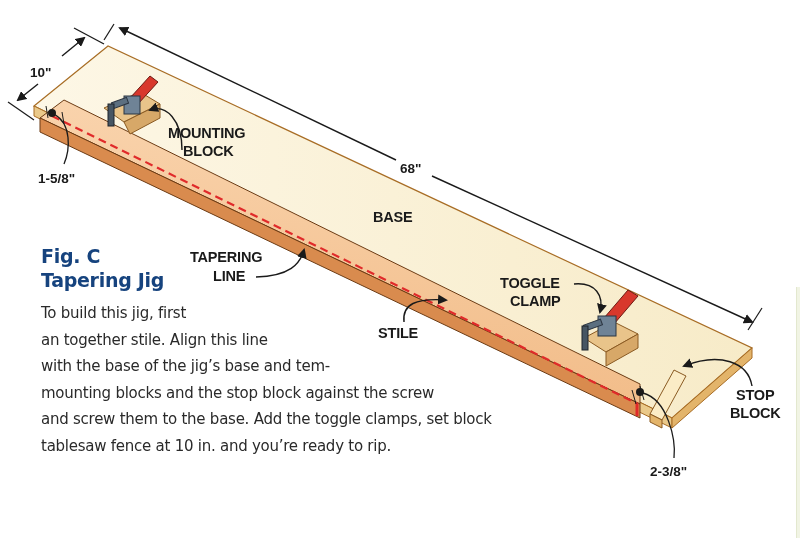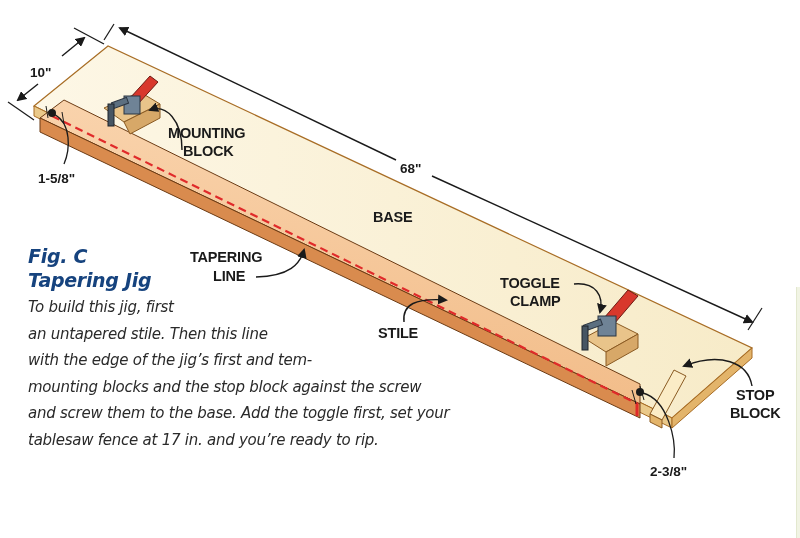--- a/index.html
+++ b/index.html
@@ -1,23 +1,23 @@
 <!DOCTYPE html>
 <html><head>
   <meta charset="utf-8">
   <style>
     html, body { margin: 0; padding: 0; background: #ffffff; }
     body { width: 800px; height: 538px; position: relative; overflow: hidden; font-family: "Liberation Sans", sans-serif; }
     #stage { position: absolute; left: 0; top: 0; width: 800px; height: 538px; }
     .lbl { font-family: "Liberation Sans", sans-serif; font-weight: bold; font-size: 14.5px; fill: #1a1a1a; letter-spacing: -0.2px; }
     .dim { font-family: "Liberation Sans", sans-serif; font-weight: bold; font-size: 13.5px; fill: #1a1a1a; }
     .side-panel { position: absolute; left: 796px; top: 287px; width: 4px; height: 251px; background: #f1f4e4; border-left: 1px solid #e3e8cf; }
-    .caption { position: absolute; left: 28px; top: 244px; width: 540px; font-style: italic; }
+    .caption { position: absolute; left: 41px; top: 244px; width: 540px; }
     .fig-title { color: #16437e; font-family: "DejaVu Sans", sans-serif; font-weight: bold; font-size: 19px; line-height: 24px; margin: 0; letter-spacing: -0.3px; }
-    .fig-body { color: #2a2a2a; font-family: "DejaVu Sans", sans-serif; font-size: 15px; line-height: 26.5px; margin-top: 2px; letter-spacing: -0.25px; }
+    .fig-body { color: #2a2a2a; font-family: "DejaVu Sans", sans-serif; font-size: 15px; line-height: 26.5px; margin-top: 8px; letter-spacing: -0.25px; }
     .fig-body span { display: block; white-space: nowrap; }
   </style>
 </head>
 <body>
 
 <svg id="stage" viewBox="0 0 800 538" xmlns="http://www.w3.org/2000/svg">
   <defs>
     <linearGradient id="baseGrad" x1="0" y1="0" x2="1" y2="0">
       <stop offset="0" stop-color="#fdf7e6"></stop>
       <stop offset="1" stop-color="#f7ebc8"></stop>
@@ -121,19 +121,19 @@
   <text class="lbl" x="730" y="418">BLOCK</text>
 </svg>
 
 <div class="side-panel"></div>
 
 <div class="caption">
   <div class="fig-title">Fig. C</div>
   <div class="fig-title">Tapering Jig</div>
   <div class="fig-body">
     <span>To build this jig, first</span>
-    <span>an untapered stile. Then this line</span>
-    <span>with the edge of the jig’s first and tem-</span>
+    <span>an together stile. Align this line</span>
+    <span>with the base of the jig’s base and tem-</span>
     <span>mounting blocks and the stop block against the screw</span>
-    <span>and screw them to the base. Add the toggle first, set your</span>
-    <span>tablesaw fence at 17 in. and you’re ready to rip.</span>
+    <span>and screw them to the base. Add the toggle clamps, set block</span>
+    <span>tablesaw fence at 10 in. and you’re ready to rip.</span>
   </div>
 </div>
 
 </body></html>

